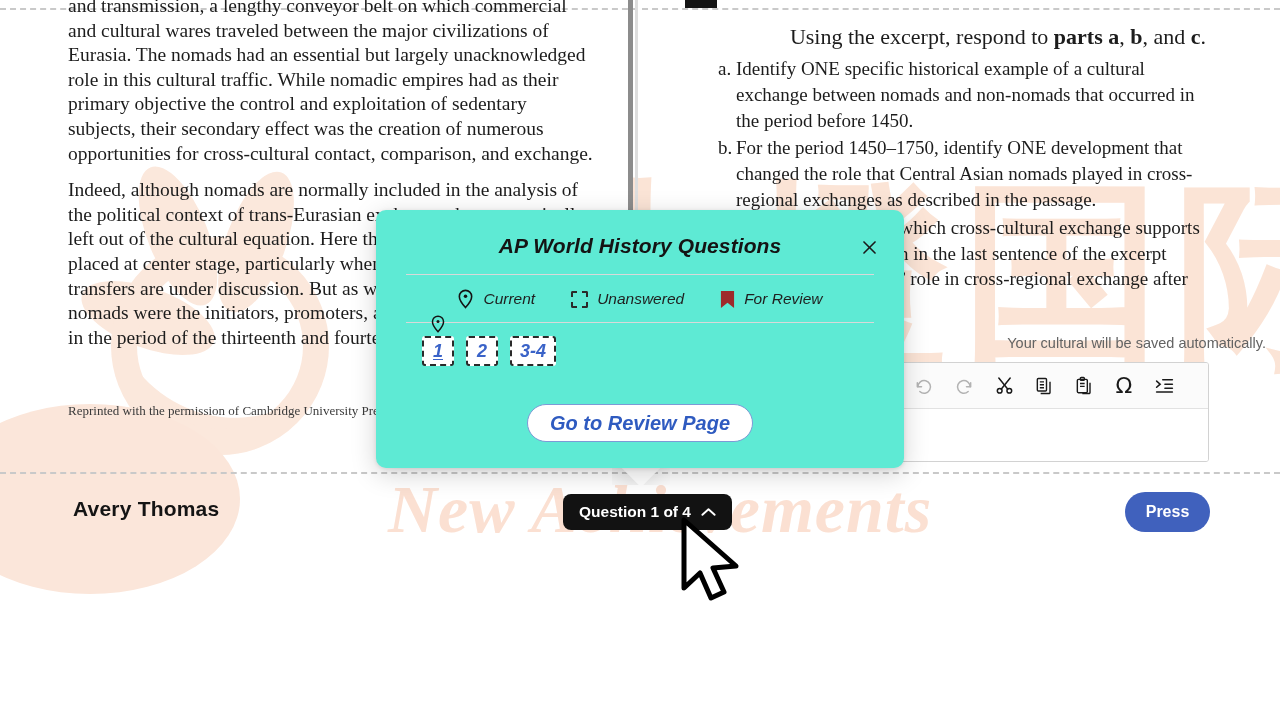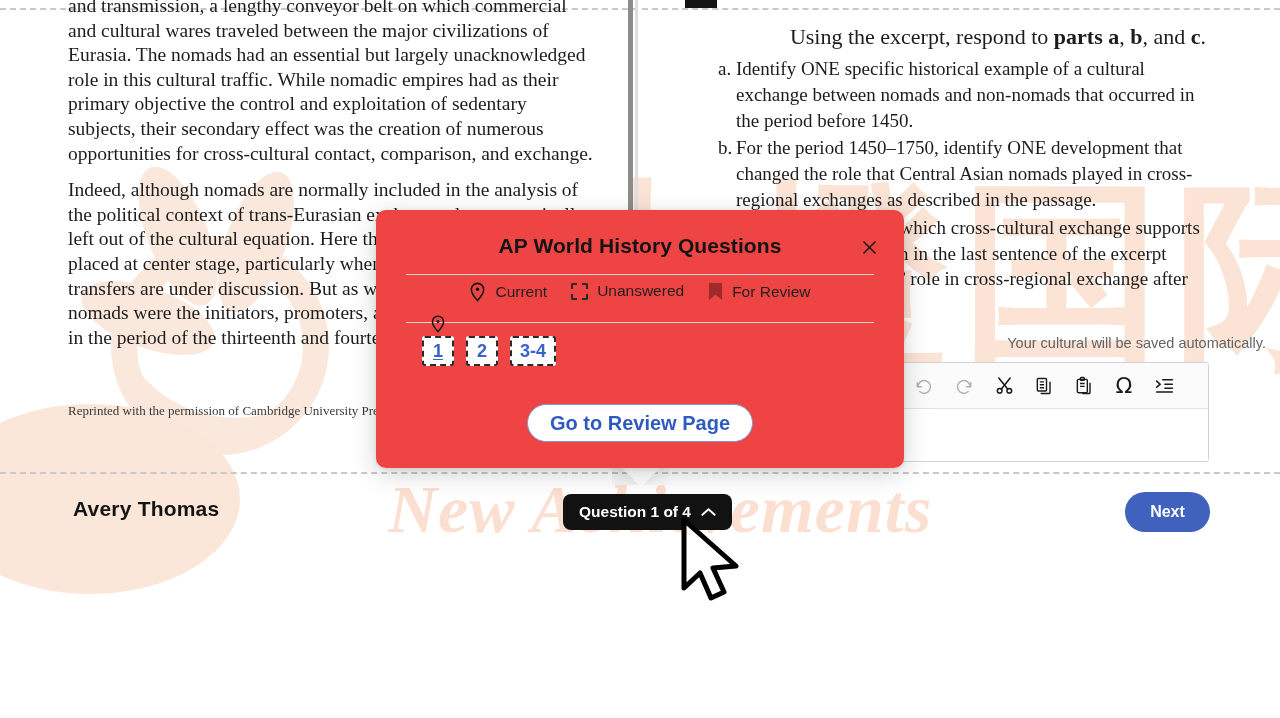--- a/index.html
+++ b/index.html
@@ -99,23 +99,24 @@
     color:#1a1a1a;border-radius:3px;
   }
   .tbtn.dim{color:#b3b3b3;}
   .tbtn svg{display:block;}
   .tbtn .omega{font-family:"DejaVu Sans",sans-serif;font-size:22px;line-height:1;font-weight:400;}
   .editorbody{height:52px;background:#fff;}
 
   
   .modal{
     position:absolute;left:376px;top:210px;width:528px;height:258px;
-    background:#ef4444;border-radius:10px;
+    background:#5eead4;border-radius:10px;
     box-shadow:0 6px 26px rgba(0,0,0,.18),0 1px 4px rgba(0,0,0,.10);
     box-sizing:border-box;
+    font-style:italic;
   }
   .modal-tail{
     position:absolute;left:612px;top:465px;width:58px;height:20px;overflow:hidden;
   }
   .modal-tail i{
     display:block;width:40px;height:40px;background:#ffffff;
     transform:rotate(45deg);margin:-26px 0 0 9px;
     box-shadow:0 6px 26px rgba(0,0,0,.12);
   }
   .modal-title{
@@ -127,21 +128,21 @@
     display:flex;align-items:center;justify-content:center;
     color:#1a1a1a;
   }
   .modal-close svg{display:block;}
   .hr{position:absolute;left:30px;width:468px;height:1px;background:#d9d9d9;}
   .hr.a{top:64px;}
   .hr.b{top:112px;}
 
   .legend{
     position:absolute;left:30px;top:72px;width:468px;height:34px;
-    display:flex;align-items:flex-start;justify-content:center;gap:24px;
+    display:flex;align-items:center;justify-content:center;gap:36px;
   }
   .lgitem{display:flex;align-items:center;gap:9px;font-size:15.5px;color:#1f1f1f;}
   .lg-dashbox{
     width:17px;height:17px;border:2px dashed #2a2a2a;border-radius:2px;box-sizing:border-box;
   }
   .pin svg,.flag svg{display:block;}
 
   .qgrid{position:absolute;left:46px;top:126px;display:flex;gap:12px;align-items:flex-end;}
   .qbox{
     position:relative;min-width:32px;height:30px;padding:0 8px;
@@ -363,19 +364,19 @@
 
   <div class="qpill">
     <span>Question 1 of 4</span>
     <span class="chev">
       <svg width="15" height="10" viewBox="0 0 16 10" fill="none" stroke="#ffffff" stroke-width="2" stroke-linecap="round" stroke-linejoin="round">
         <path d="M1.5 8 L8 2 L14.5 8"></path>
       </svg>
     </span>
   </div>
 
-  <div class="nextbtn">Next</div>
+  <div class="nextbtn">Press</div>
 
   <svg class="cursor" viewBox="0 0 80 86">
     <path d="M8 4 L8 72 L24 57 L35 82 L48 76 L37 52 L60 50 Z" fill="#ffffff" stroke="#000000" stroke-width="5" stroke-linejoin="round"></path>
   </svg>
 
 </div>
 
 </body></html>

